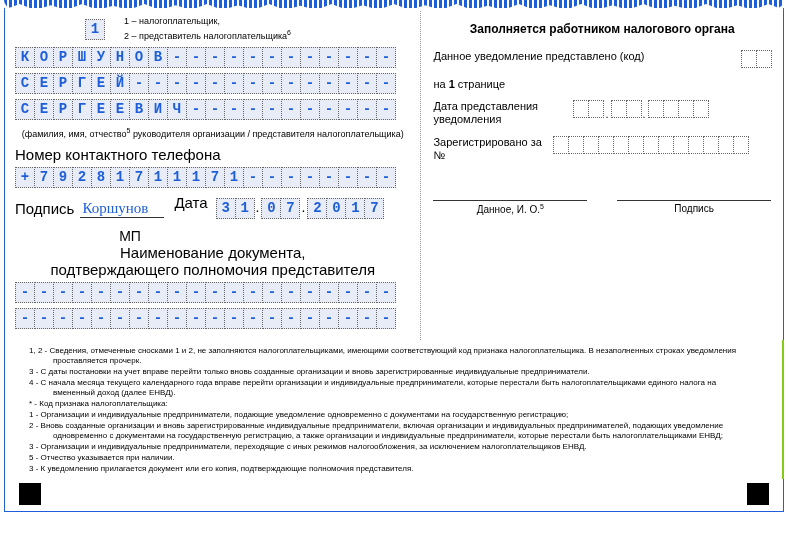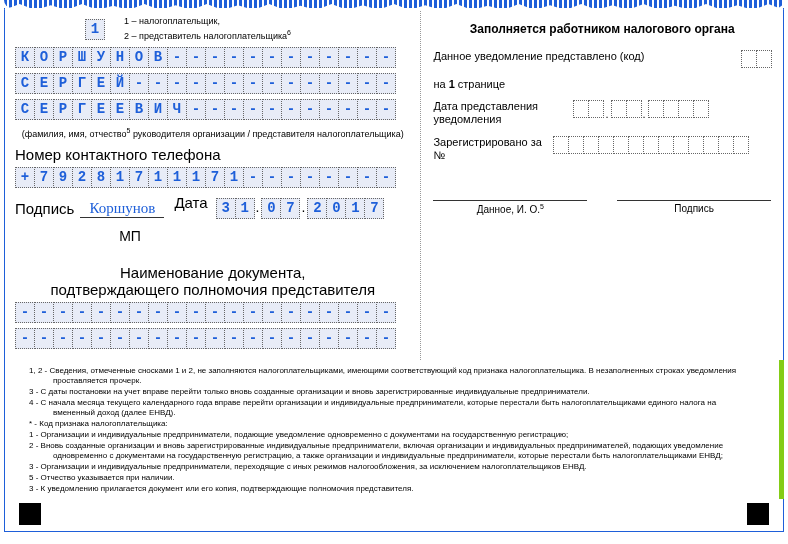--- a/index.html
+++ b/index.html
@@ -7,31 +7,31 @@
 .torn-top{height:8px;background:repeating-linear-gradient(90deg,#1e5fd9 0 3px,transparent 3px 5px);border-radius:0 0 8px 8px;margin:0 4px;position:relative}
 .torn-top::after{content:"";position:absolute;top:4px;left:0;right:0;height:6px;background:#fff;clip-path:polygon(0 100%,2% 0,4% 100%,6% 20%,8% 100%,10% 0,12% 100%,14% 30%,16% 100%,18% 0,20% 100%,22% 20%,24% 100%,26% 0,28% 100%,30% 20%,32% 100%,34% 0,36% 100%,38% 30%,40% 100%,42% 0,44% 100%,46% 20%,48% 100%,50% 0,52% 100%,54% 20%,56% 100%,58% 0,60% 100%,62% 30%,64% 100%,66% 0,68% 100%,70% 20%,72% 100%,74% 0,76% 100%,78% 20%,80% 100%,82% 0,84% 100%,86% 30%,88% 100%,90% 0,92% 100%,94% 20%,96% 100%,98% 0,100% 100%)}
 .content{display:flex;border-left:1px solid #1e5fd9;border-right:1px solid #1e5fd9;margin:0 4px}
 .left{width:410px;padding:8px 10px 6px 10px}
 .right{width:350px;padding:8px 12px 6px 12px;border-left:1px dotted #999}
 .cells{display:inline-flex;vertical-align:middle}
 .cell{width:18px;height:19px;background:#e8ecf7;border:1px dotted #666;margin-right:-1px;text-align:center;font-family:'Courier New',monospace;font-size:14px;line-height:19px;font-weight:bold;color:#1e5fd9;letter-spacing:0}
 .row{margin-bottom:5px;display:flex;align-items:center}
 .tiny{font-size:9px;line-height:11px}
 .med{font-size:15px}
-.signature{font-family:'Comic Sans MS',cursive;color:#1e5fd9;font-size:15px;border-bottom:1px solid #333;padding:0 2px;display:inline-block;min-width:80px;text-align:center}
+.signature{font-family:'Comic Sans MS',cursive;color:#1e5fd9;font-size:15px;border-bottom:1px solid #333;padding:0 2px;display:inline-block;min-width:80px;text-align:left}
 .mp{font-size:14px;text-align:center;margin-top:2px;margin-left:75px;width:80px}
 .dash{color:#1e5fd9;font-weight:bold;font-family:'Courier New',monospace}
 .right h4{font-size:12px;font-weight:bold;margin:6px 0 14px 0;text-align:center}
 .rline{display:flex;margin-bottom:10px;font-size:11px}
 .cells3{display:inline-flex}
 .cells3 .c{width:14px;height:16px;border:1px dotted #666;margin-right:-1px}
 .ul{border-top:1px solid #333;margin-top:28px;text-align:center;font-size:10px;padding-top:2px}
 .ulrow{display:flex;gap:30px}
 .ulrow>div{flex:1}
-.footnotes{font-size:8px;line-height:10px;padding:6px 24px 4px 24px;border-left:1px solid #1e5fd9;border-right:5px solid #84cc16;margin:0 4px}
+.footnotes{font-size:8px;line-height:10px;padding:6px 24px 4px 24px;border-left:1px solid #1e5fd9;border-right:2px solid #84cc16;margin:0 4px}
 .footnotes ol{margin:0;padding:0;list-style:none}
 .footnotes li{margin-bottom:1px;padding-left:24px;text-indent:-24px}
 .squares{display:flex;justify-content:space-between;padding:4px 14px 6px 14px;border-left:1px solid #1e5fd9;border-right:1px solid #1e5fd9;border-bottom:1px solid #1e5fd9;margin:0 4px}
 .sq{width:22px;height:22px;background:#000}
 sup{font-size:7px}
 </style>
 </head>
 <body>
 
 <div class="page">
@@ -155,21 +155,21 @@
         </div>
 
 <div class="row" style="margin-top:6px">
 <span class="med" style="margin-right:6px">Подпись</span>
 <span class="signature">Коршунов</span>
 <span class="med" style="margin:0 8px 12px 10px">Дата</span>
 <span id="date"><span class="cell" style="display: inline-block;">3</span><span class="cell" style="display: inline-block;">1</span><span style="margin: 0px 2px; font-size: 14px;">.</span><span class="cell" style="display: inline-block;">0</span><span class="cell" style="display: inline-block;">7</span><span style="margin: 0px 2px; font-size: 14px;">.</span><span class="cell" style="display: inline-block;">2</span><span class="cell" style="display: inline-block;">0</span><span class="cell" style="display: inline-block;">1</span><span class="cell" style="display: inline-block;">7</span></span>
 </div>
 <div class="mp">МП</div>
 
-<div class="med" style="text-align:center;margin-top:20px">
+<div class="med" style="text-align:center;margin-top:0">
 <div>Наименование документа,</div>
 <div>подтверждающего полномочия представителя</div>
 </div>
 <div id="doc1" class="row" style="margin-top:4px">
           <span class="cells">
             <span class="cell"><span class="dash">-</span></span>
             <span class="cell"><span class="dash">-</span></span>
             <span class="cell"><span class="dash">-</span></span>
             <span class="cell"><span class="dash">-</span></span>
             <span class="cell"><span class="dash">-</span></span>

